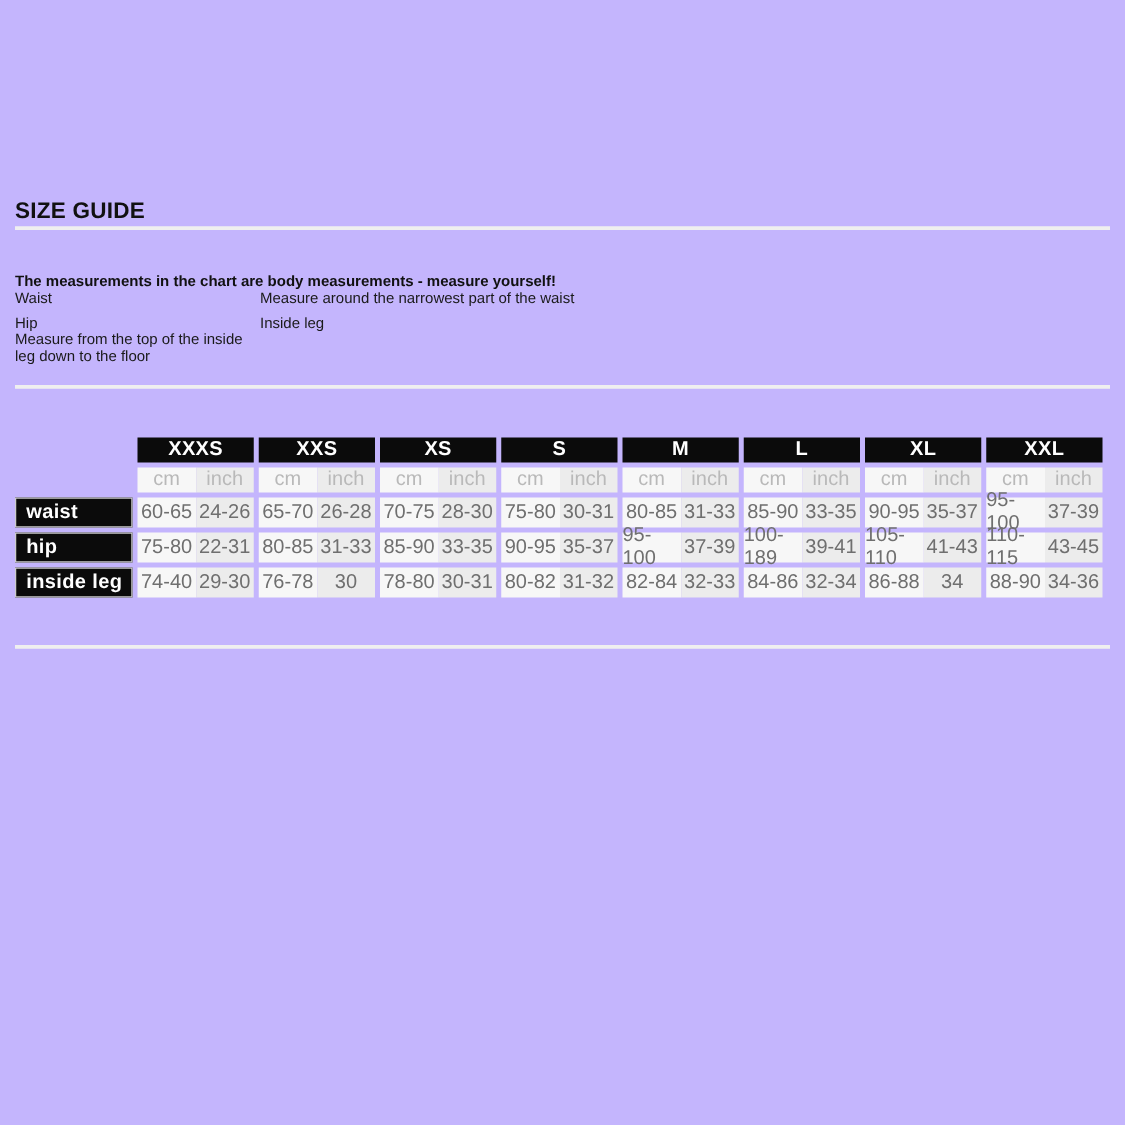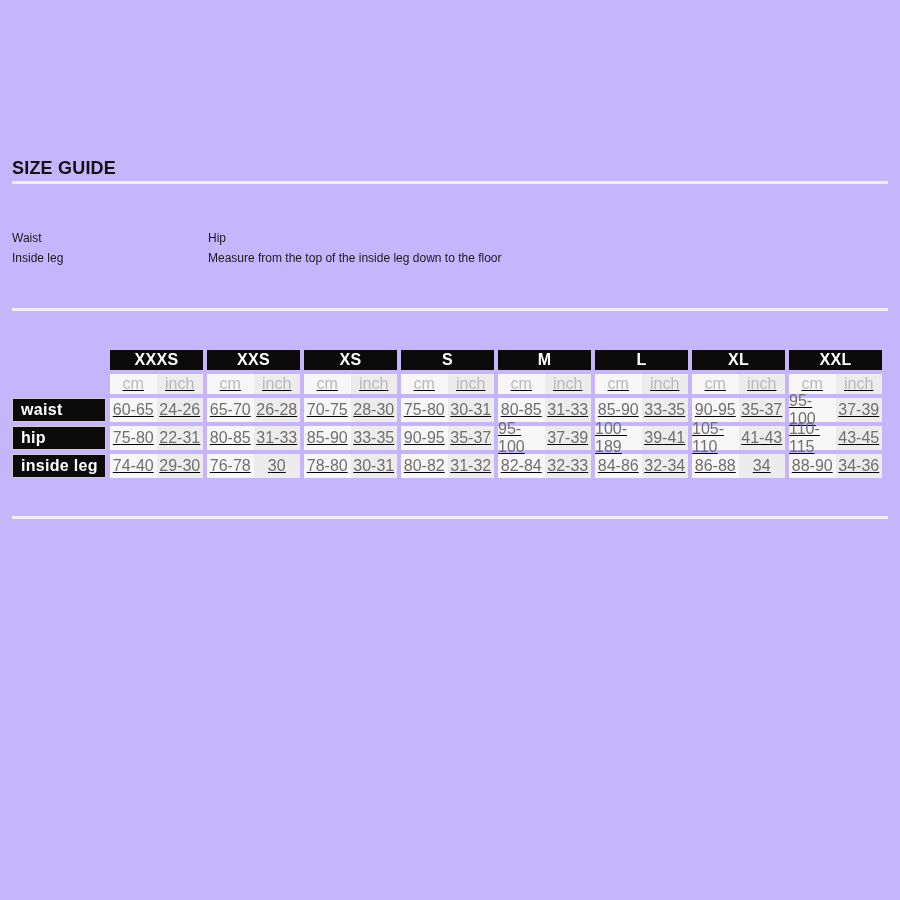--- a/index.html
+++ b/index.html
@@ -80,44 +80,46 @@
     background: #0b0b0b;
     color: #ffffff;
     font-weight: bold;
     display: flex;
     align-items: center;
     padding-left: 8px;
     border: 1px solid #cccccc;
     box-sizing: border-box;
     letter-spacing: 0.3px;
   }
-  .pair { display: flex; text-decoration: underline; }
+  .pair { display: flex; }
   .pair > span {
     flex: 1;
     display: flex;
     align-items: center;
     justify-content: center;
   }
   .pair > .cm   { background: #f7f7f7; }
   .pair > .inch { background: #ececec; }
   .unit-row > span { color: #b9b9b9; }
   .value-row > span { color: #6f6f6f; }
 </style>
 </head>
 <body>
 
 <div class="canvas">
 
   <h1 class="page-title">SIZE GUIDE</h1>
 
   <div class="divider divider-1"></div>
 
+  <p class="intro">The measurements in the chart are body measurements - measure yourself!</p>
 
   <div class="defs">
     <div class="cell">Waist</div>
+    <div class="cell">Measure around the narrowest part of the waist</div>
     <div class="cell">Hip</div>
     <div class="cell">Inside leg</div>
     <div class="cell">Measure from the top of the inside leg down to the floor</div>
   </div>
 
   <div class="divider divider-2"></div>
 
   <div class="size-table">
       <div class="corner"></div>
       <div class="size-header">XXXS</div>

